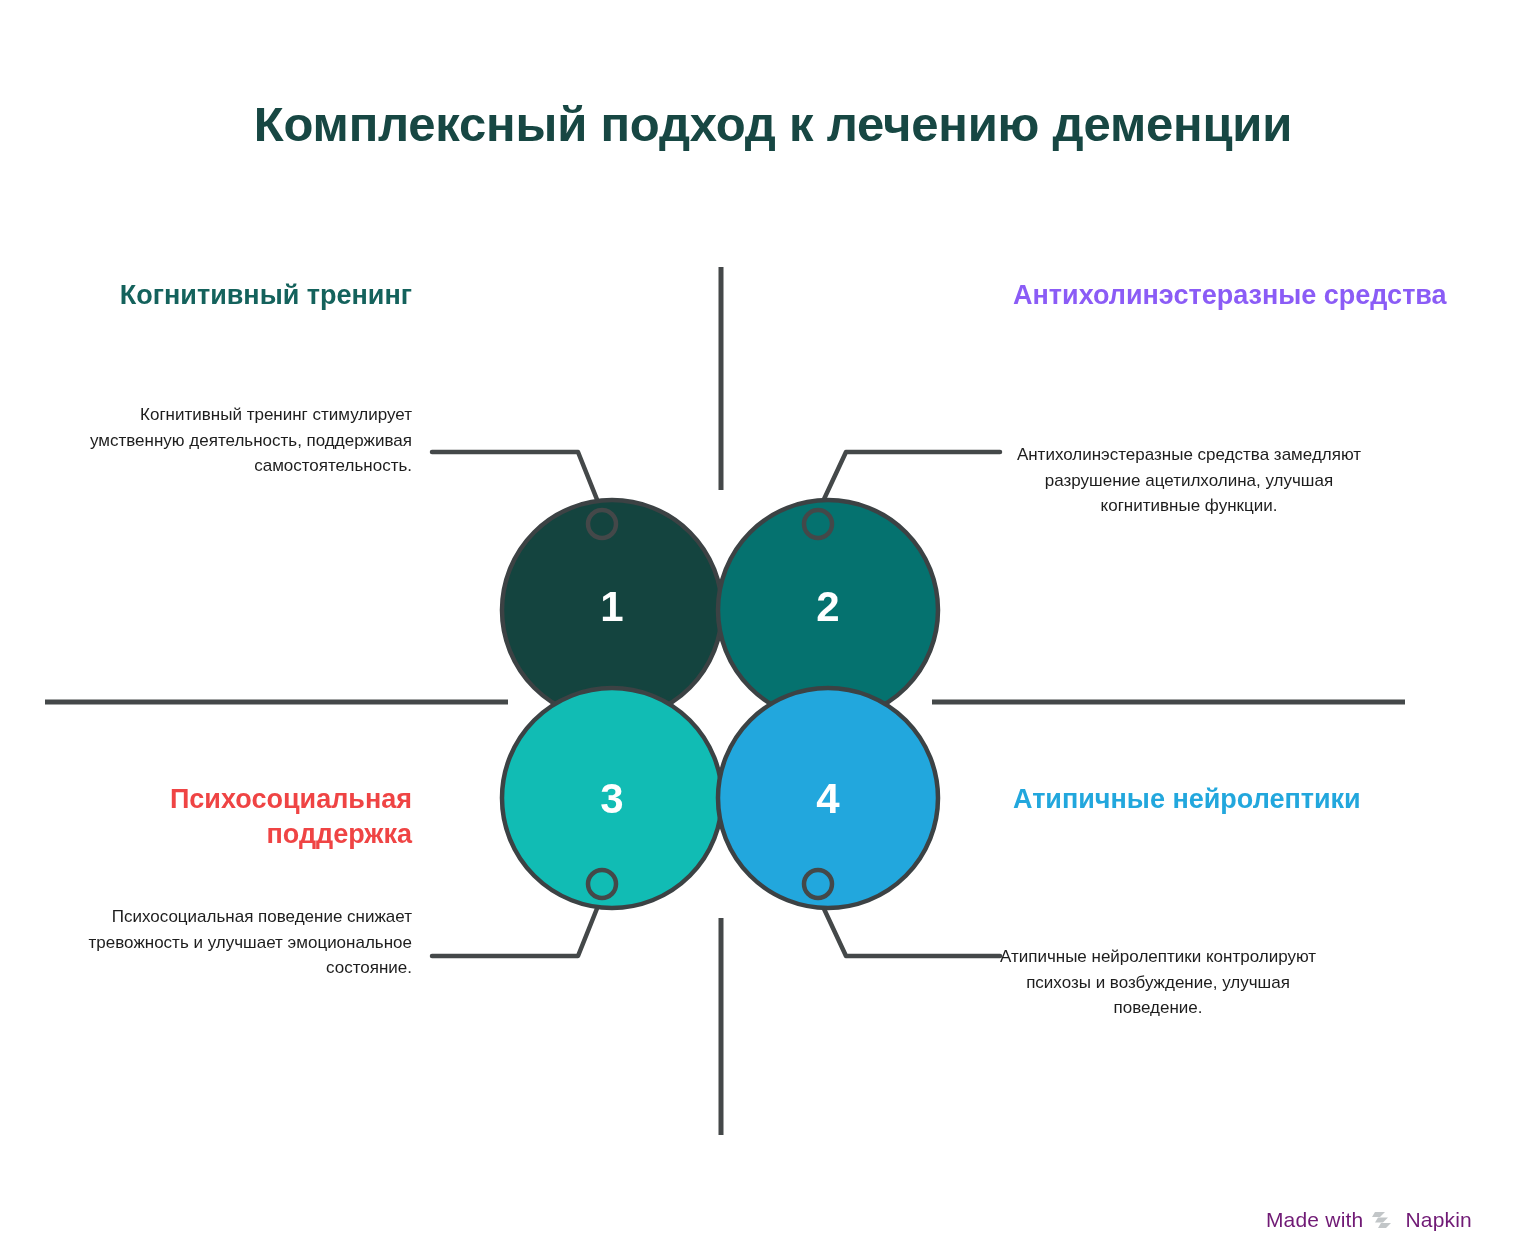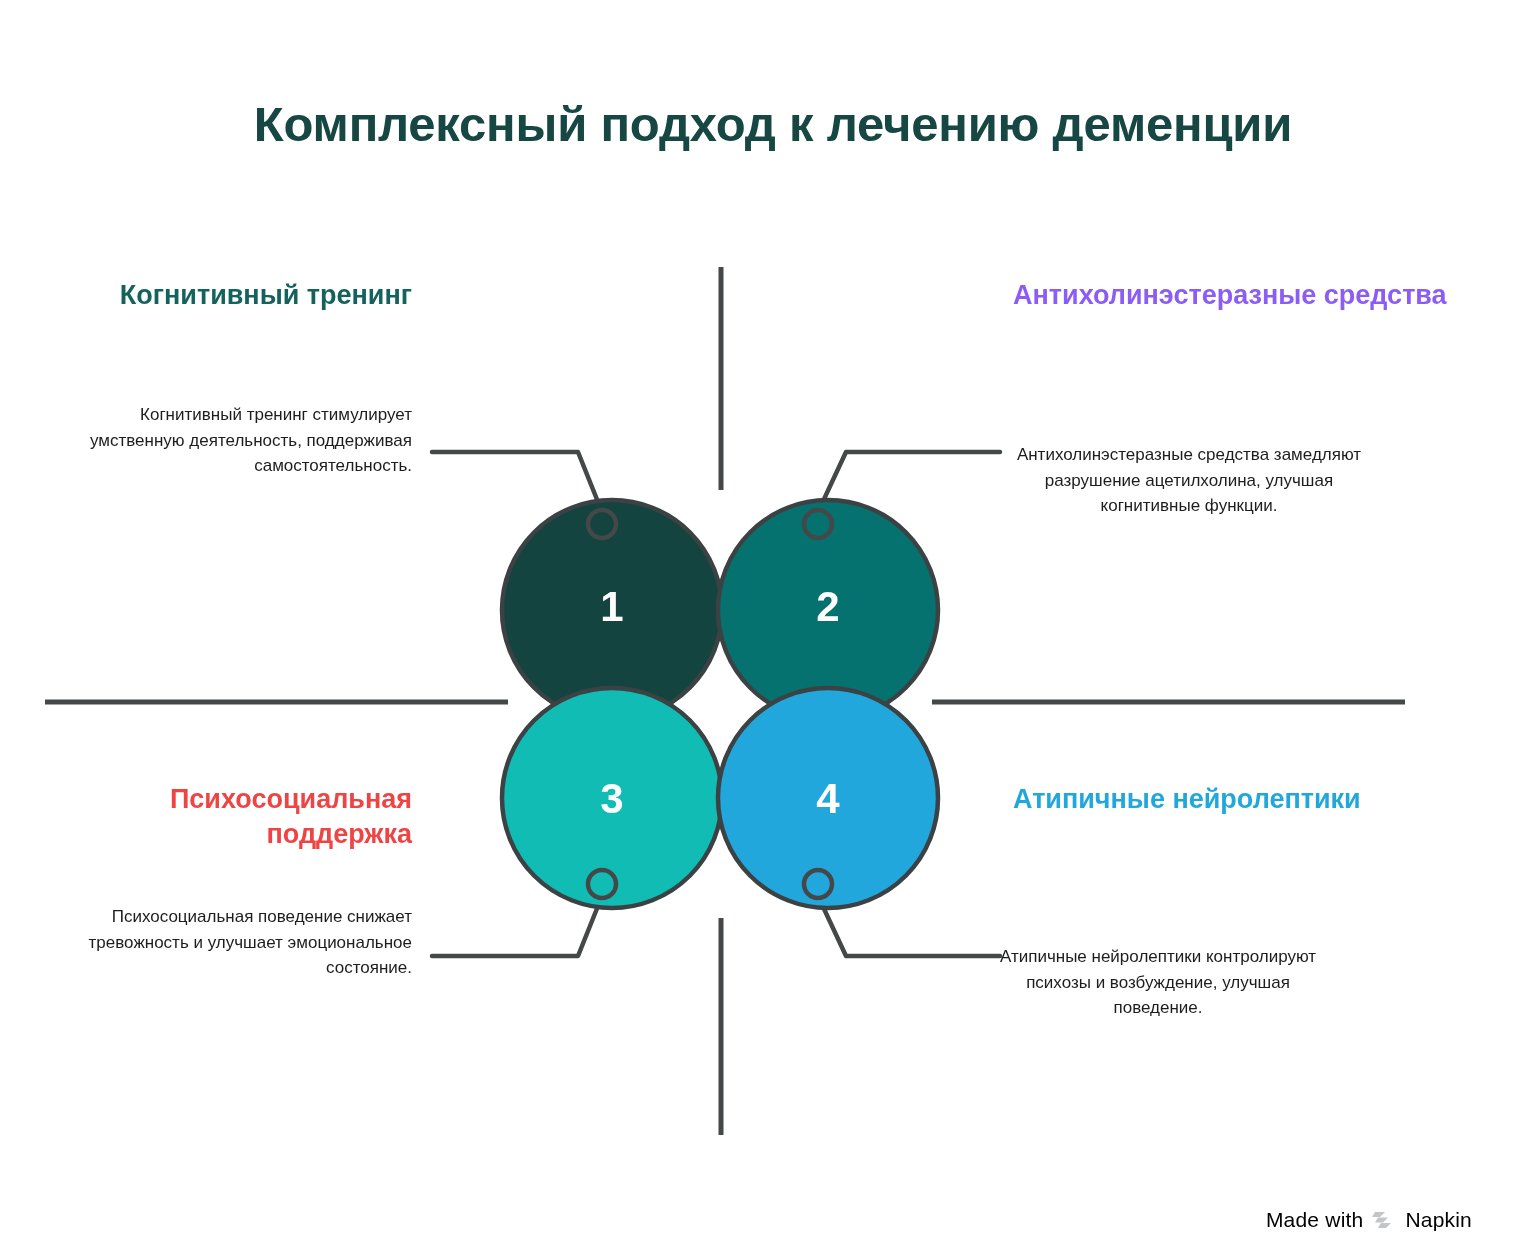--- a/index.html
+++ b/index.html
@@ -84,21 +84,21 @@
   }
 
   
   .watermark {
     position: absolute;
     right: 42px;
     bottom: 24px;
     display: flex;
     align-items: center;
     gap: 9px;
-    color: #000000;
+    color: #701a75;
     font-size: 21px;
     letter-spacing: 0.2px;
   }
   .watermark .wm-logo { display: block; }
 </style>
 </head>
 <body>
 
 <div id="canvas">
 

